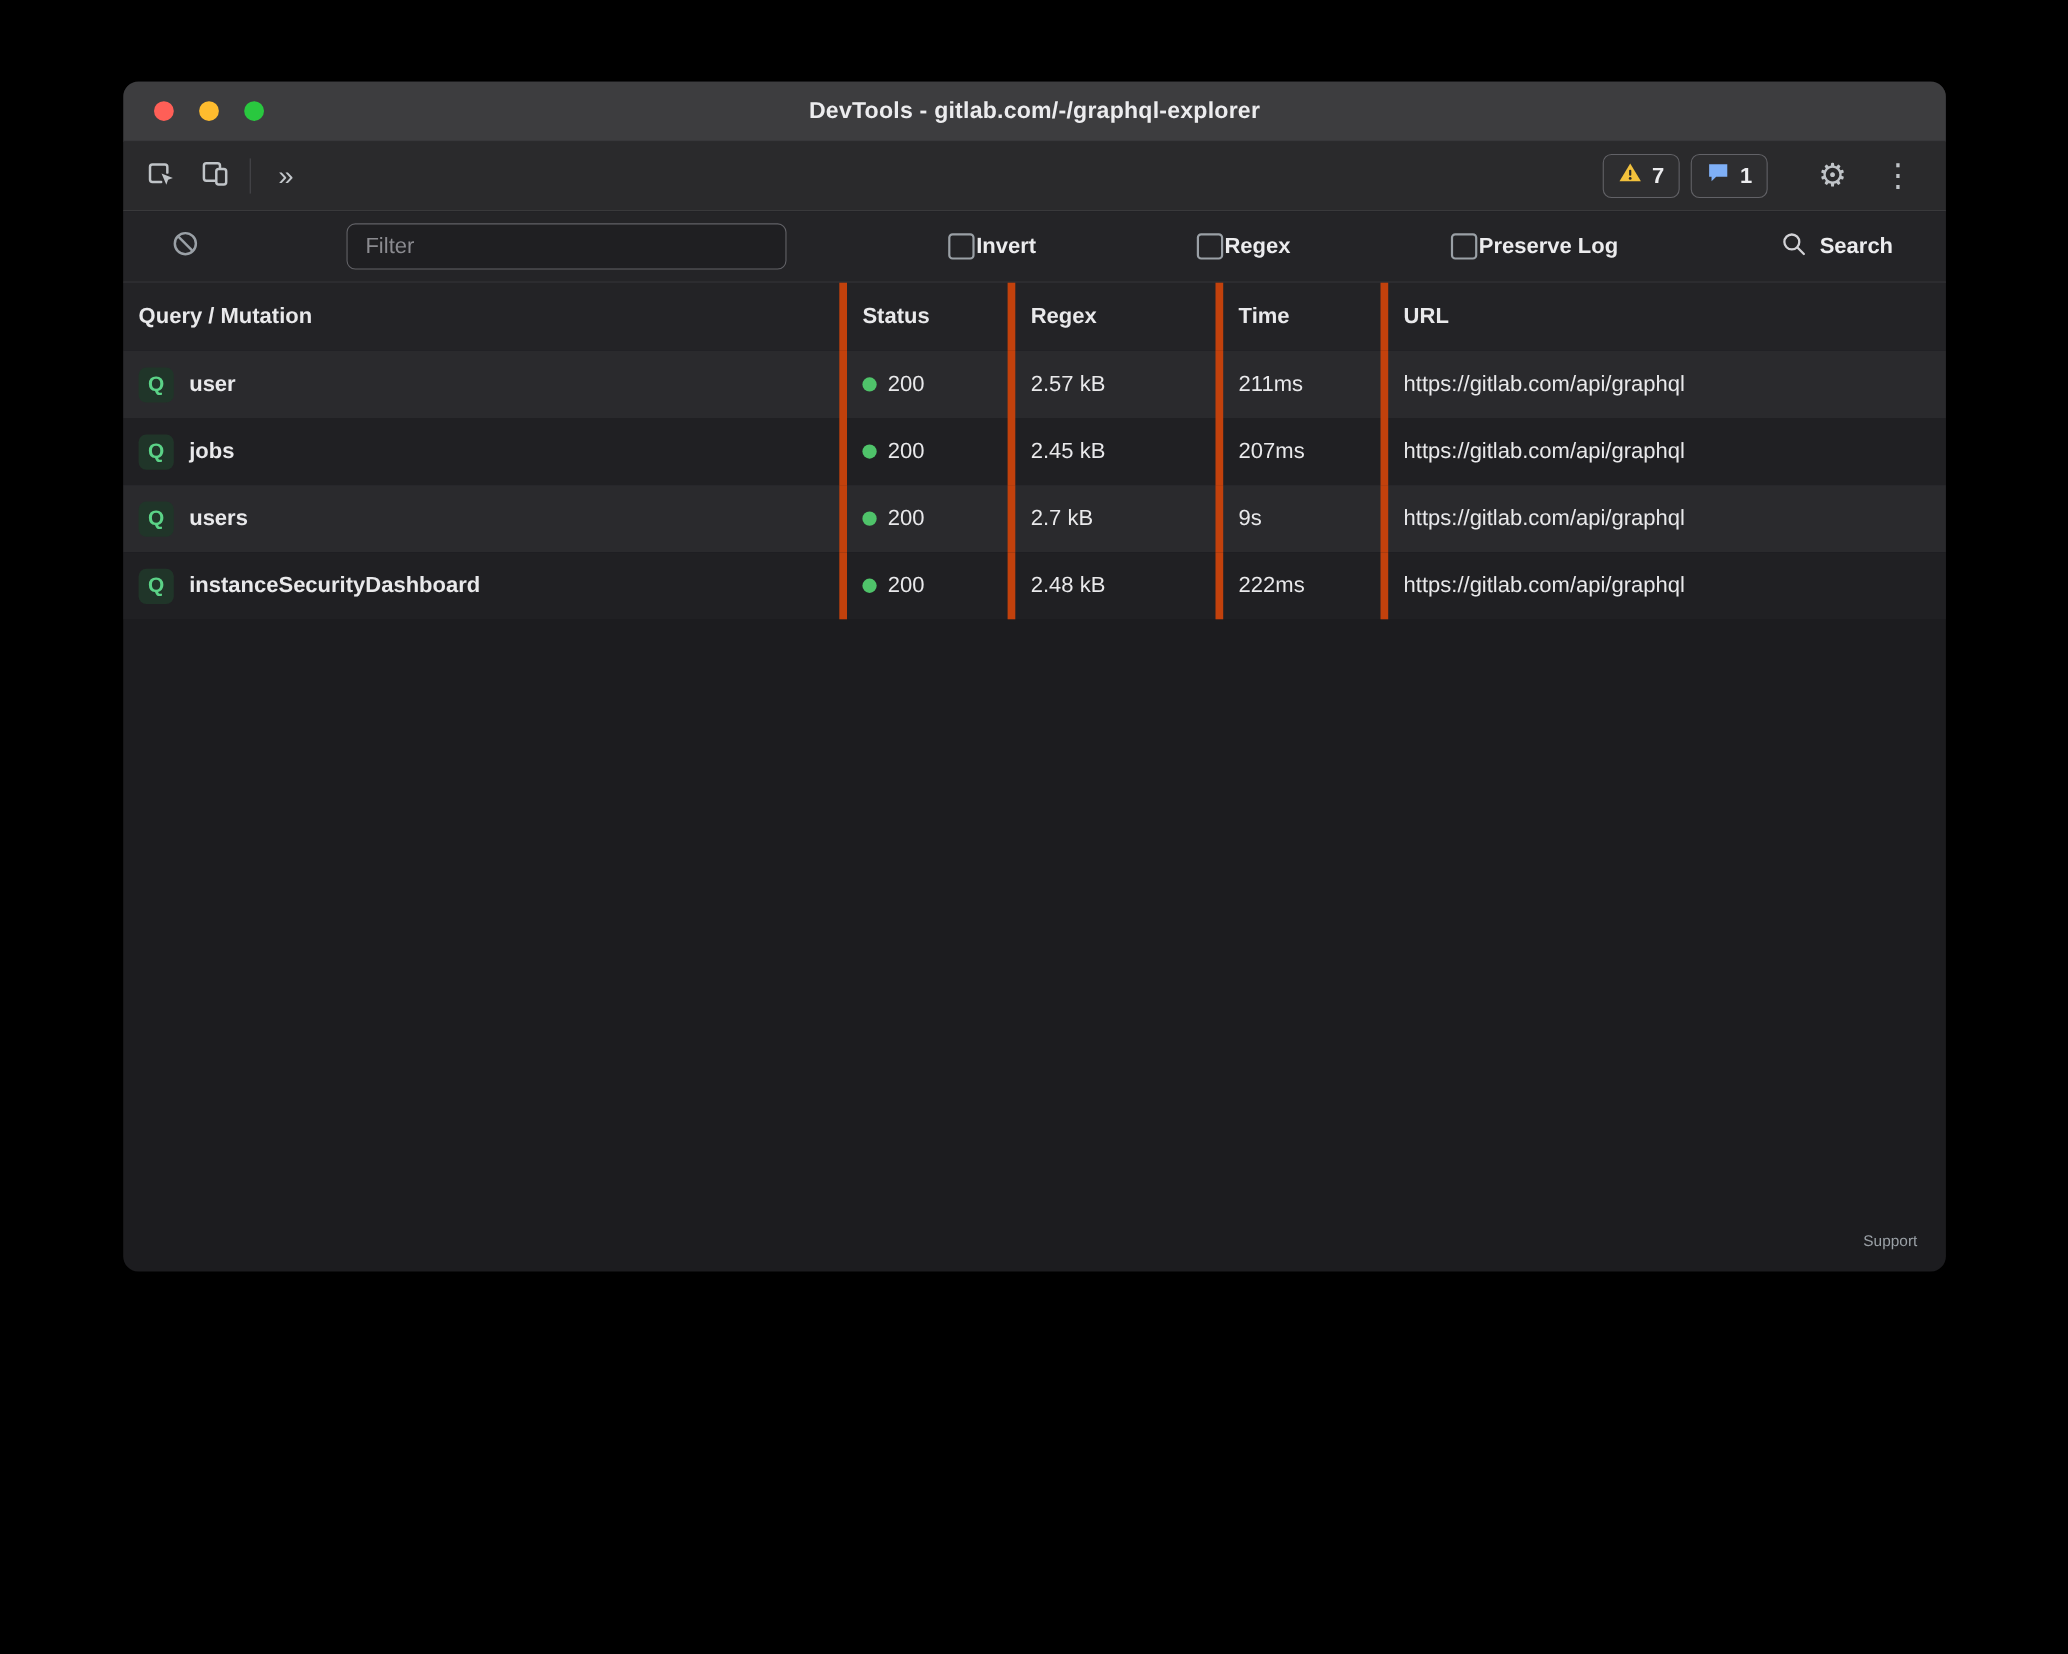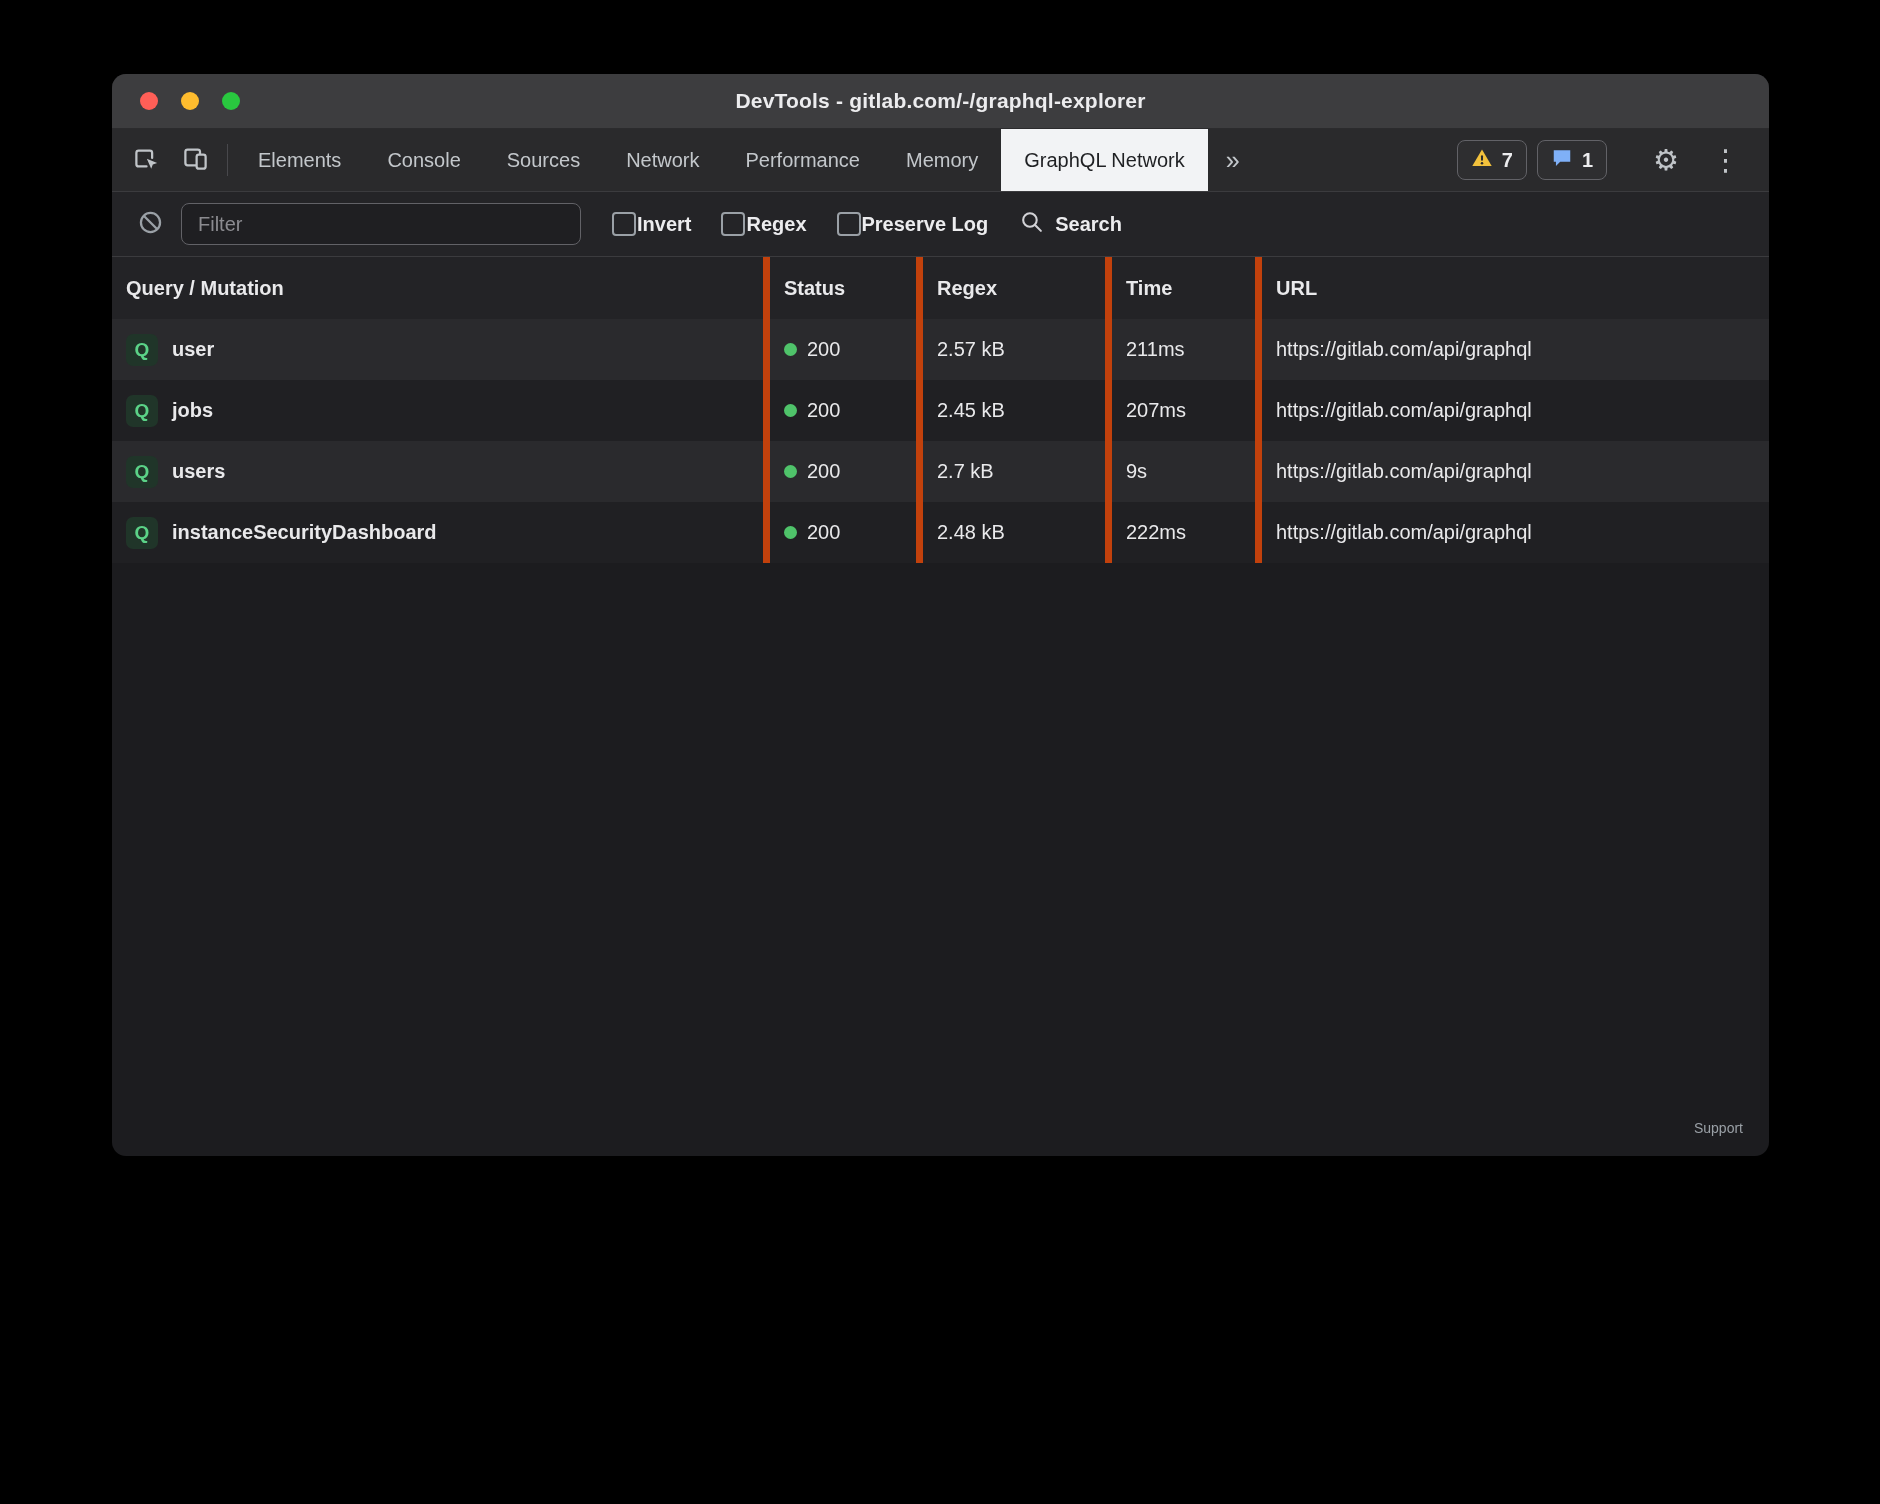--- a/index.html
+++ b/index.html
@@ -48,21 +48,21 @@
   .tab-right{margin-left:auto;display:flex;align-items:center;gap:10px;padding-right:18px;}
   .badge{
     display:flex;align-items:center;gap:9px;height:38px;padding:0 13px;
     border:1.5px solid #626267;border-radius:8px;
     color:#ececee;font-size:20px;font-weight:600;cursor:pointer;background:#2e2e30;
   }
   
   .toolbar{
     height:64px;background:#242427;
     display:flex;align-items:center;
-    padding:0 14px;border-bottom:1px solid #3b3b3e;
+    padding:0 32px;border-bottom:1px solid #3b3b3e;justify-content:space-between;
   }
   .filter{
     width:400px;height:42px;box-sizing:border-box;
     background:#1f1f22;border:1px solid #626267;border-radius:8px;
     color:#ececee;font-size:20px;padding:0 16px;outline:none;
     margin:0 16px 0 6px;
     font-family:"Liberation Sans","DejaVu Sans",sans-serif;
   }
   .filter::placeholder{color:#8b8b90;}
   .check{display:flex;align-items:center;gap:1px;padding:0 15px;font-size:20px;font-weight:600;color:#ececee;cursor:pointer;white-space:nowrap;}
@@ -124,29 +124,20 @@
     <div class="icon-btn">
       <span>
         <svg width="27" height="27" viewBox="0 0 24 24" fill="none">
           <rect x="3" y="4" width="13" height="14" rx="2" stroke="#c0c4c8" stroke-width="2"></rect>
           <rect x="13" y="8.5" width="8" height="12.5" rx="2" fill="#2a2a2c" stroke="#c0c4c8" stroke-width="2"></rect>
         </svg>
       </span>
     </div>
     <div class="vsep"></div>
 
-    <div class="tabs" id="tabs">
-        <div class="tab">Elements</div>
-        <div class="tab">Console</div>
-        <div class="tab">Sources</div>
-        <div class="tab">Network</div>
-        <div class="tab">Performance</div>
-        <div class="tab">Memory</div>
-        <div class="tab active">GraphQL Network</div>
-      </div>
 
     <div class="more-tabs">»</div>
 
     <div class="tab-right">
       <div class="badge">
         <span>
           <svg width="22" height="22" viewBox="0 0 24 24">
             <path d="M12 2.8 L22.6 20.6 H1.4 Z" fill="#f2c13c"></path>
             <rect x="10.9" y="9" width="2.2" height="6" rx="1" fill="#2a2a2c"></rect>
             <circle cx="12" cy="17.7" r="1.4" fill="#2a2a2c"></circle>

